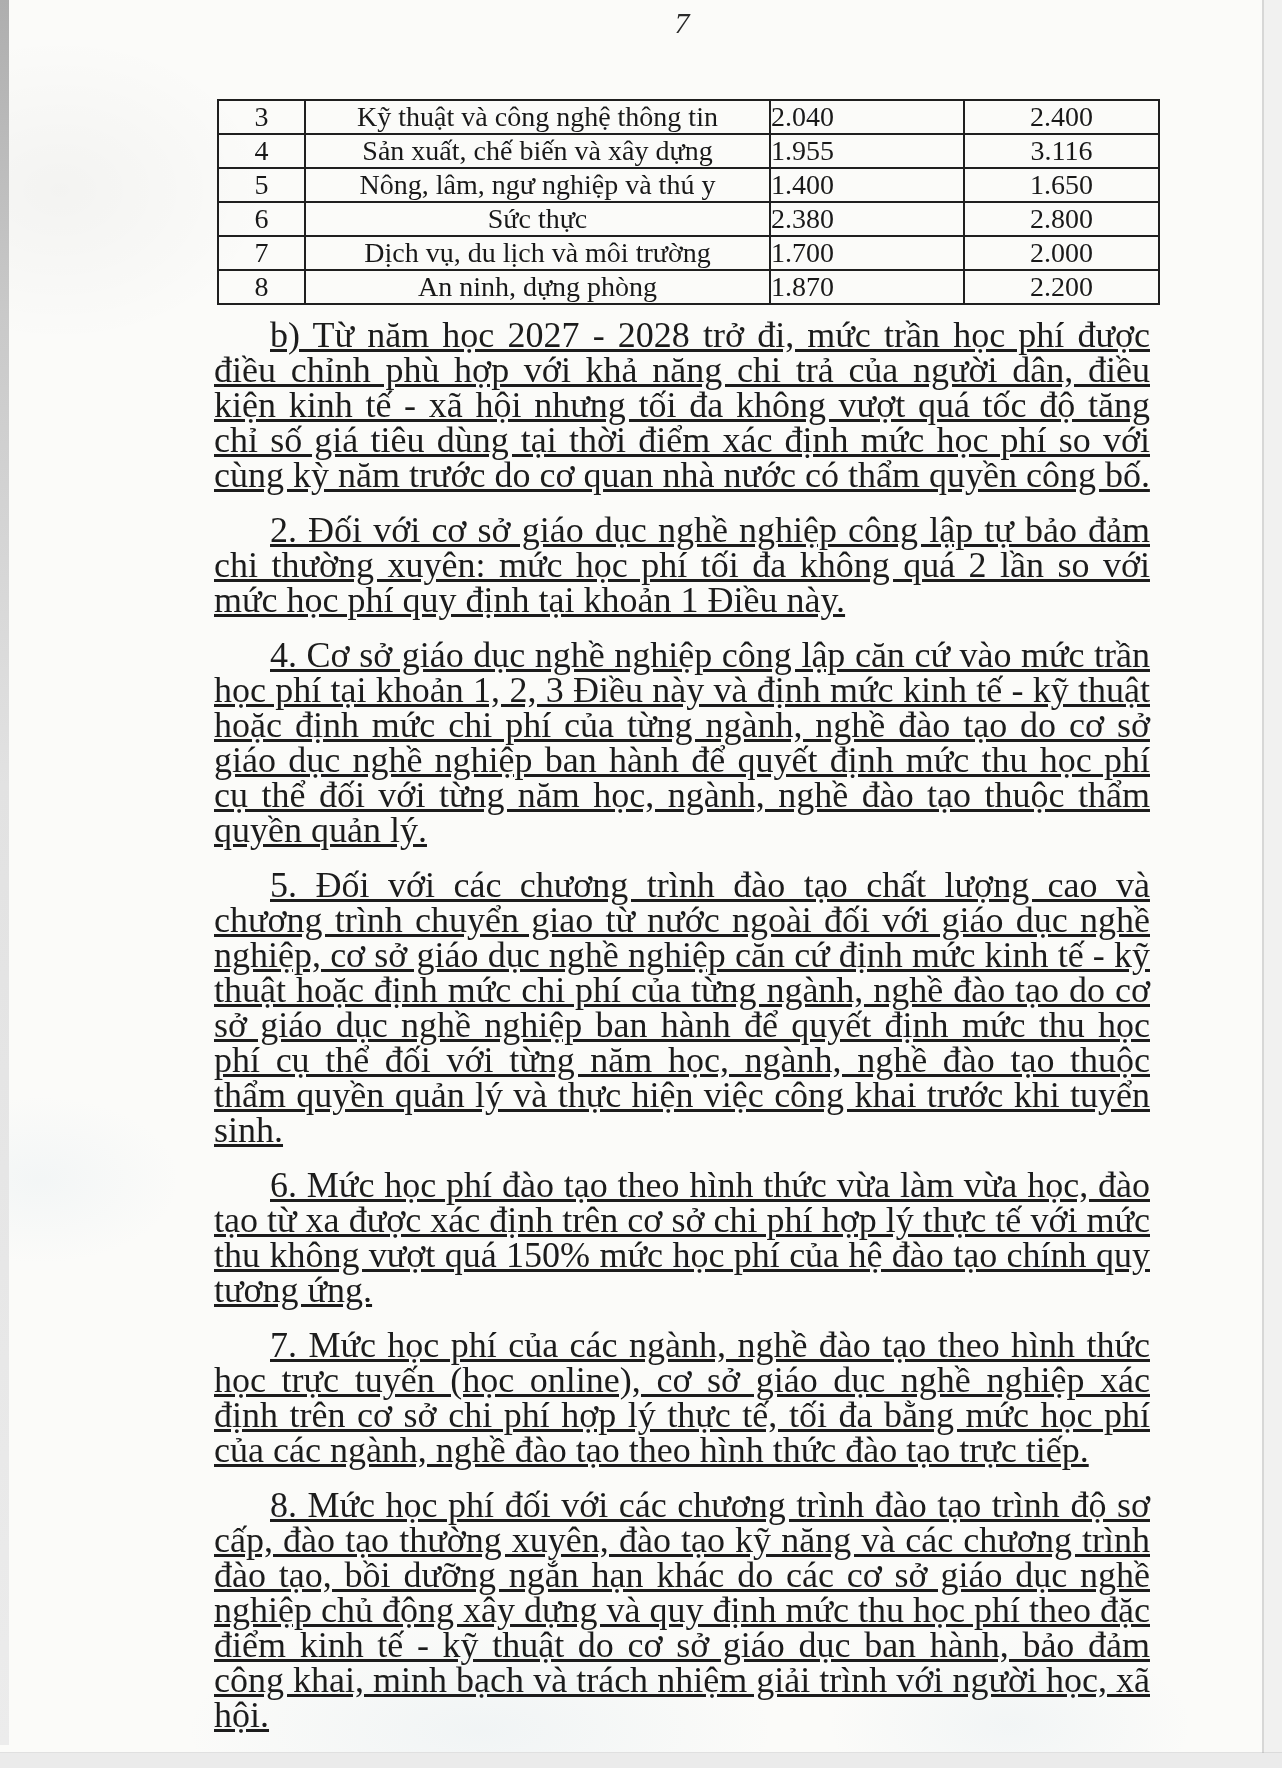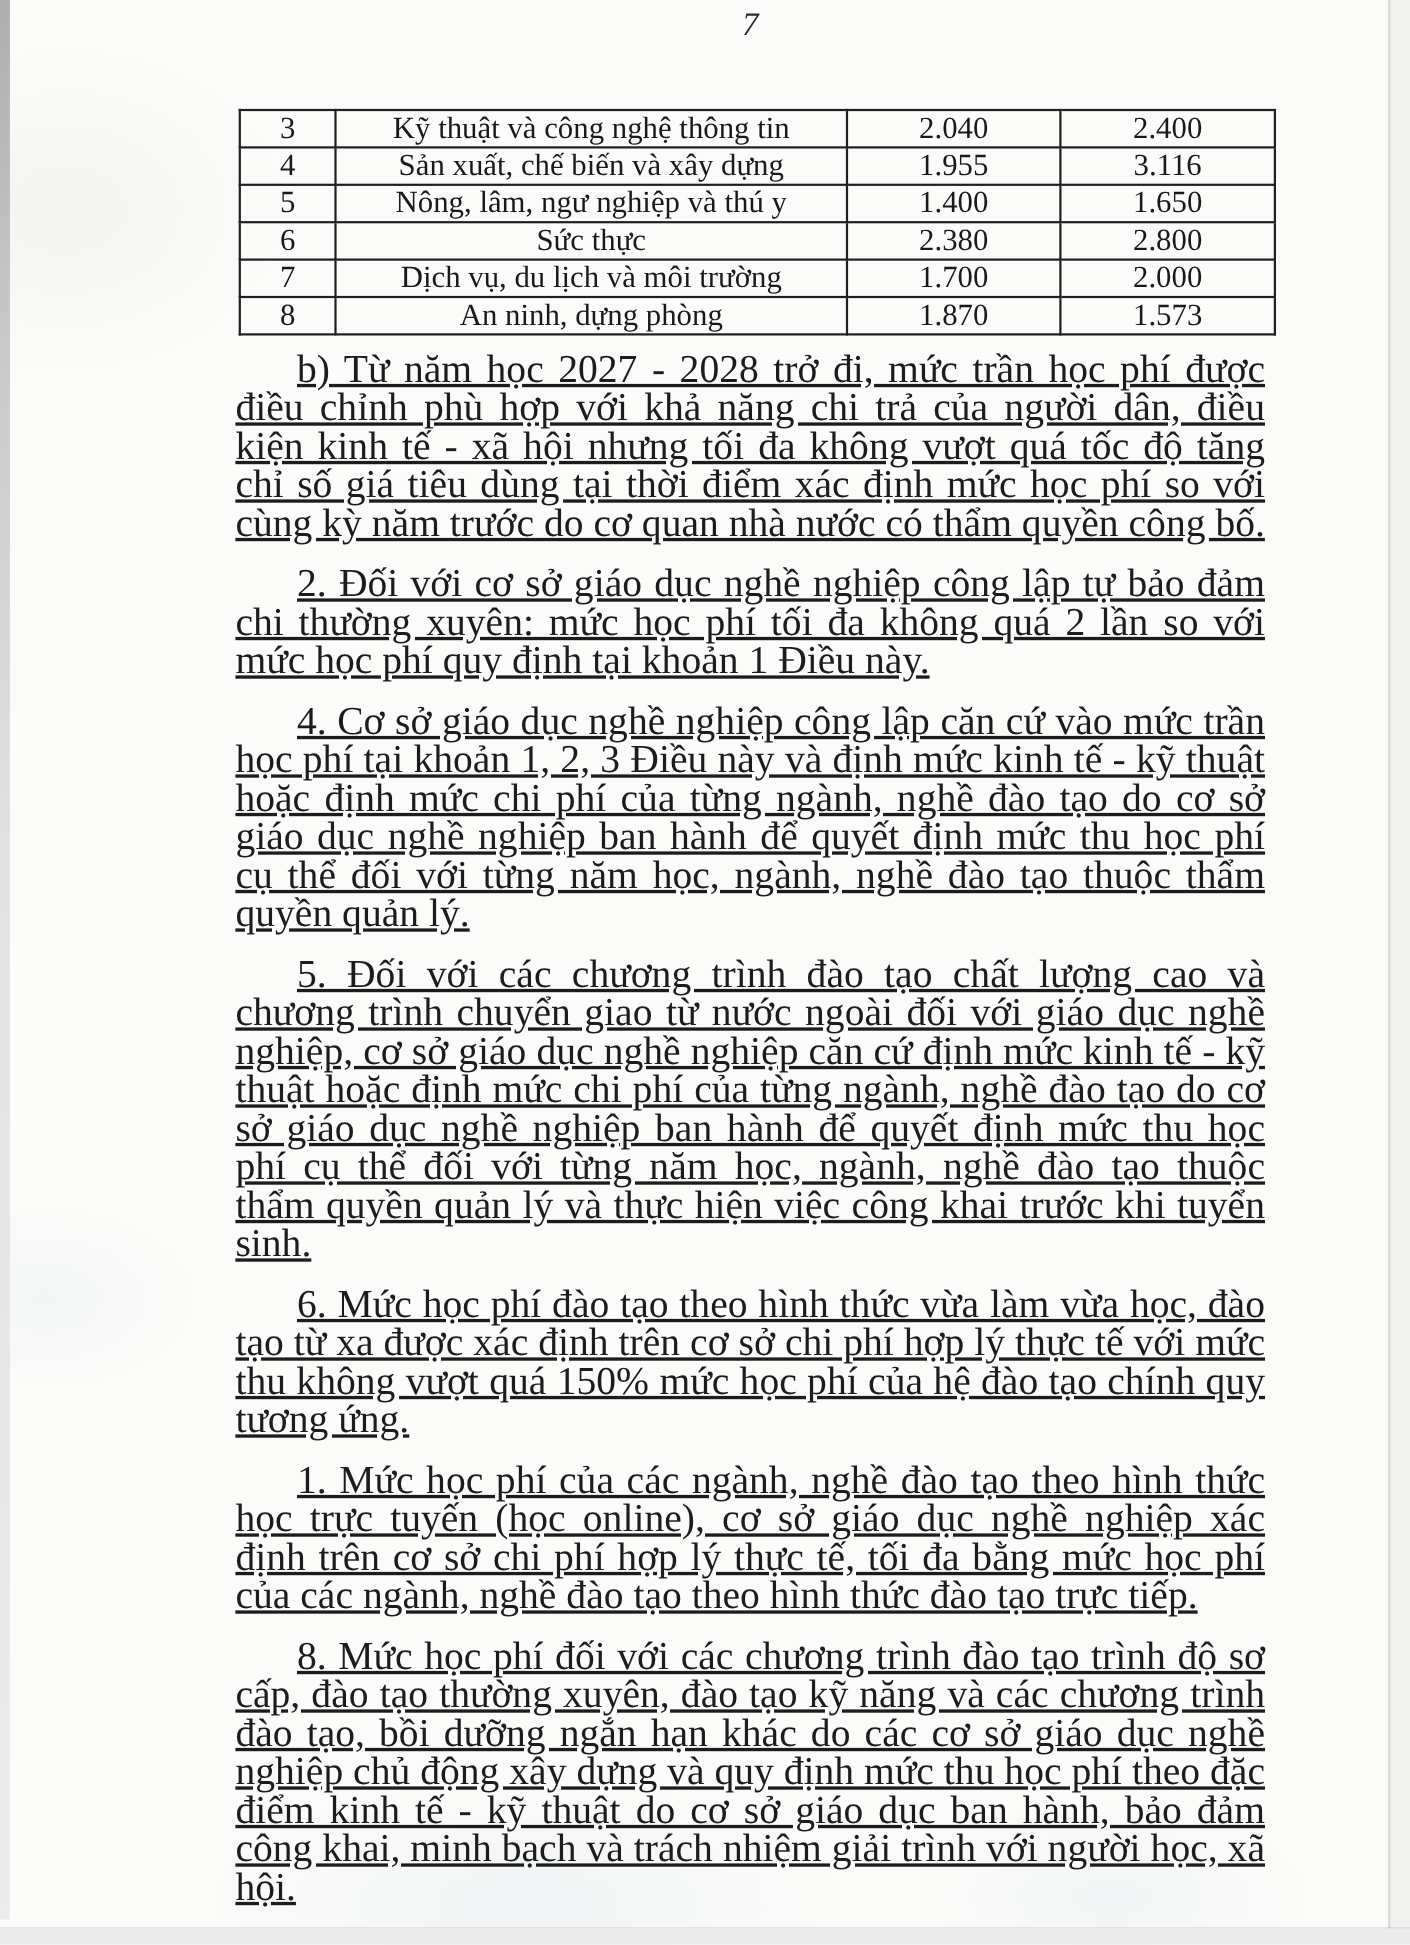--- a/index.html
+++ b/index.html
@@ -59,21 +59,21 @@
     border: 2px solid #1f1f1f;
     height: 30px;
     padding: 0;
     vertical-align: middle;
     overflow: hidden;
     white-space: nowrap;
   }
   table.fee-table tr { height: 34px; }
   td.c-no   { width: 85px;  text-align: center; }
   td.c-name { width: 463px; text-align: center; padding-left: 16px; }
-  td.c-f1   { width: 192px; text-align: center; }
+  td.c-f1   { width: 192px; }
   td.c-f2   { width: 193px; text-align: center; margin-left: 48px; }
 
   .content {
     position: absolute; left: 214px; top: 318px; width: 936px;
     font-size: 36px; line-height: 35px;
     text-align: justify;
     color: #1c1c1c;
     text-decoration: underline;
   }
   .content p {
@@ -122,28 +122,28 @@
       <tr>
         <td class="c-no">7</td>
         <td class="c-name">Dịch vụ, du lịch và môi trường</td>
         <td class="c-f1">1.700</td>
         <td class="c-f2">2.000</td>
       </tr>
       <tr>
         <td class="c-no">8</td>
         <td class="c-name">An ninh, dựng phòng</td>
         <td class="c-f1">1.870</td>
-        <td class="c-f2">1.573</td>
+        <td class="c-f2">2.200</td>
       </tr>
     </tbody>
   </table>
 
   <div class="content">
     <p>b) Từ năm học 2027 - 2028 trở đi, mức trần học phí được điều chỉnh phù hợp với khả năng chi trả của người dân, điều kiện kinh tế - xã hội nhưng tối đa không vượt quá tốc độ tăng chỉ số giá tiêu dùng tại thời điểm xác định mức học phí so với cùng kỳ năm trước do cơ quan nhà nước có thẩm quyền công bố.</p>
     <p>2. Đối với cơ sở giáo dục nghề nghiệp công lập tự bảo đảm chi thường xuyên: mức học phí tối đa không quá 2 lần so với mức học phí quy định tại khoản 1 Điều này.</p>
     <p>4. Cơ sở giáo dục nghề nghiệp công lập căn cứ vào mức trần học phí tại khoản 1, 2, 3 Điều này và định mức kinh tế - kỹ thuật hoặc định mức chi phí của từng ngành, nghề đào tạo do cơ sở giáo dục nghề nghiệp ban hành để quyết định mức thu học phí cụ thể đối với từng năm học, ngành, nghề đào tạo thuộc thẩm quyền quản lý.</p>
     <p>5. Đối với các chương trình đào tạo chất lượng cao và chương trình chuyển giao từ nước ngoài đối với giáo dục nghề nghiệp, cơ sở giáo dục nghề nghiệp căn cứ định mức kinh tế - kỹ thuật hoặc định mức chi phí của từng ngành, nghề đào tạo do cơ sở giáo dục nghề nghiệp ban hành để quyết định mức thu học phí cụ thể đối với từng năm học, ngành, nghề đào tạo thuộc thẩm quyền quản lý và thực hiện việc công khai trước khi tuyển sinh.</p>
     <p>6. Mức học phí đào tạo theo hình thức vừa làm vừa học, đào tạo từ xa được xác định trên cơ sở chi phí hợp lý thực tế với mức thu không vượt quá 150% mức học phí của hệ đào tạo chính quy tương ứng.</p>
-    <p>1. Mức học phí của các ngành, nghề đào tạo theo hình thức học trực tuyến (học online), cơ sở giáo dục nghề nghiệp xác định trên cơ sở chi phí hợp lý thực tế, tối đa bằng mức học phí của các ngành, nghề đào tạo theo hình thức đào tạo trực tiếp.</p>
+    <p>7. Mức học phí của các ngành, nghề đào tạo theo hình thức học trực tuyến (học online), cơ sở giáo dục nghề nghiệp xác định trên cơ sở chi phí hợp lý thực tế, tối đa bằng mức học phí của các ngành, nghề đào tạo theo hình thức đào tạo trực tiếp.</p>
     <p>8. Mức học phí đối với các chương trình đào tạo trình độ sơ cấp, đào tạo thường xuyên, đào tạo kỹ năng và các chương trình đào tạo, bồi dưỡng ngắn hạn khác do các cơ sở giáo dục nghề nghiệp chủ động xây dựng và quy định mức thu học phí theo đặc điểm kinh tế - kỹ thuật do cơ sở giáo dục ban hành, bảo đảm công khai, minh bạch và trách nhiệm giải trình với người học, xã hội.</p>
   </div>
 
 </div>
 
 </body></html>

